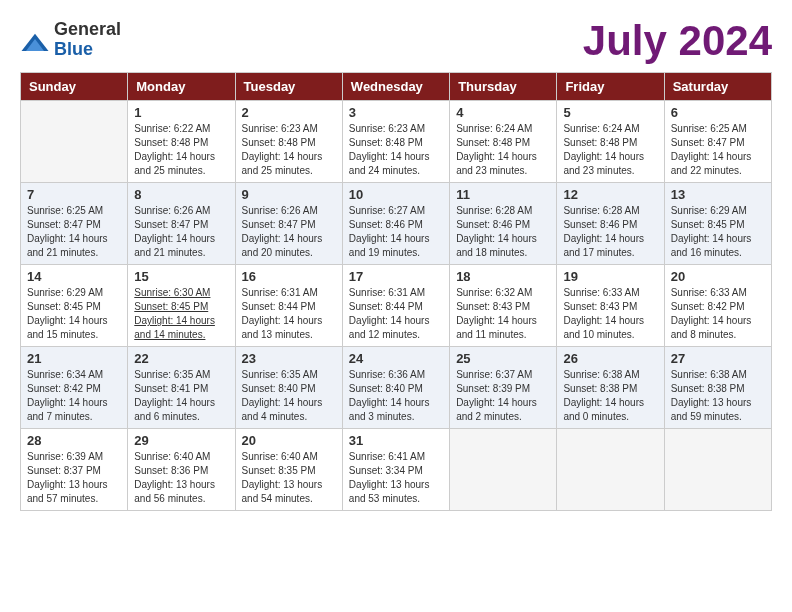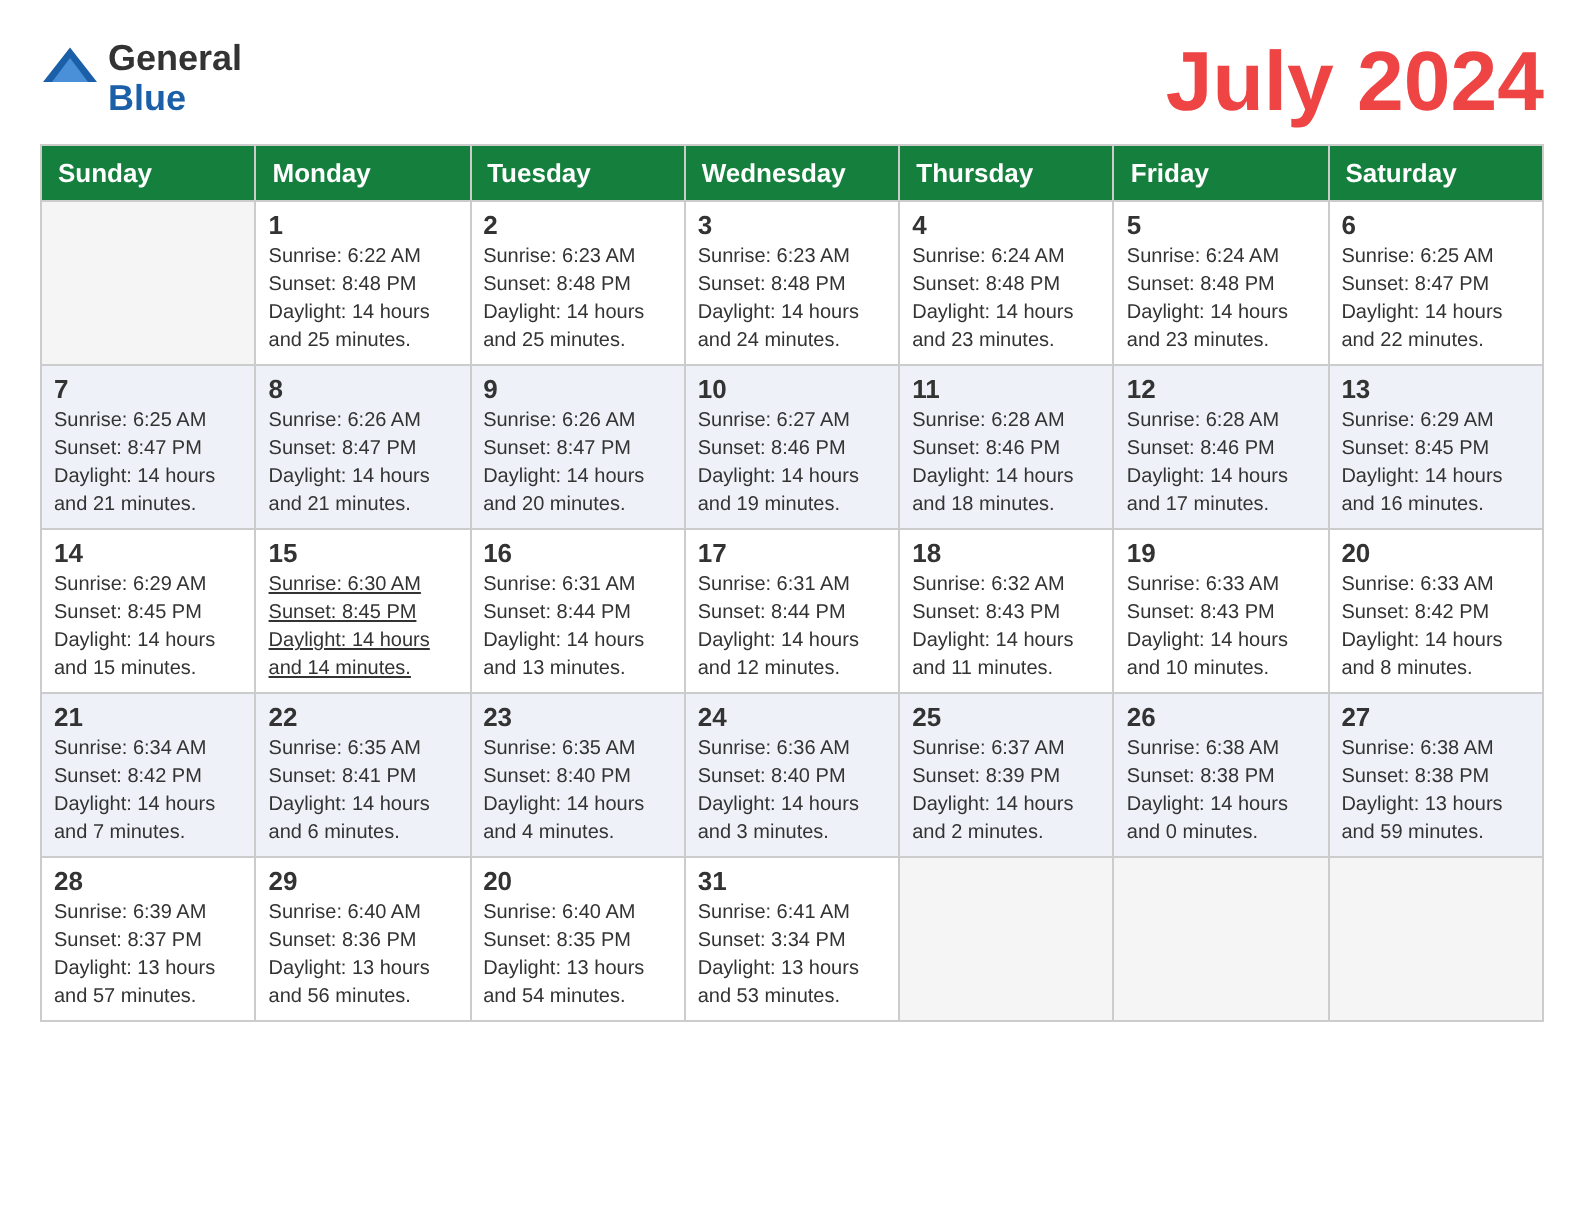--- a/index.html
+++ b/index.html
@@ -11,21 +11,21 @@
       padding: 20px;
     }
     .header-area {
       display: flex;
       justify-content: space-between;
       align-items: flex-start;
       margin-bottom: 10px;
     }
     .logo {
       display: flex;
-      align-items: flex-start;
+      align-items: flex-end;
       gap: 4px;
     }
     .logo-text {
       display: flex;
       flex-direction: column;
       line-height: 1.1;
     }
     .logo-general {
       font-size: 18px;
       font-weight: bold;
@@ -39,34 +39,34 @@
     .logo-icon {
       width: 30px;
       height: 30px;
     }
     .title-area {
       text-align: right;
     }
     .month-title {
       font-size: 42px;
       font-weight: bold;
-      color: #ef4444;
+      color: #701a75;
       line-height: 1;
     }
     .location {
       font-size: 16px;
       color: #333;
       margin-top: 4px;
     }
     .calendar {
       width: 100%;
       border-collapse: collapse;
     }
     .calendar th {
-      background: #15803d;
+      background: #7f1d1d;
       color: #fff;
       text-align: left;
       padding: 6px 8px;
       font-size: 13px;
       font-weight: bold;
       border: 1px solid #ccc;
     }
     .calendar td {
       vertical-align: top;
       padding: 4px 6px;

